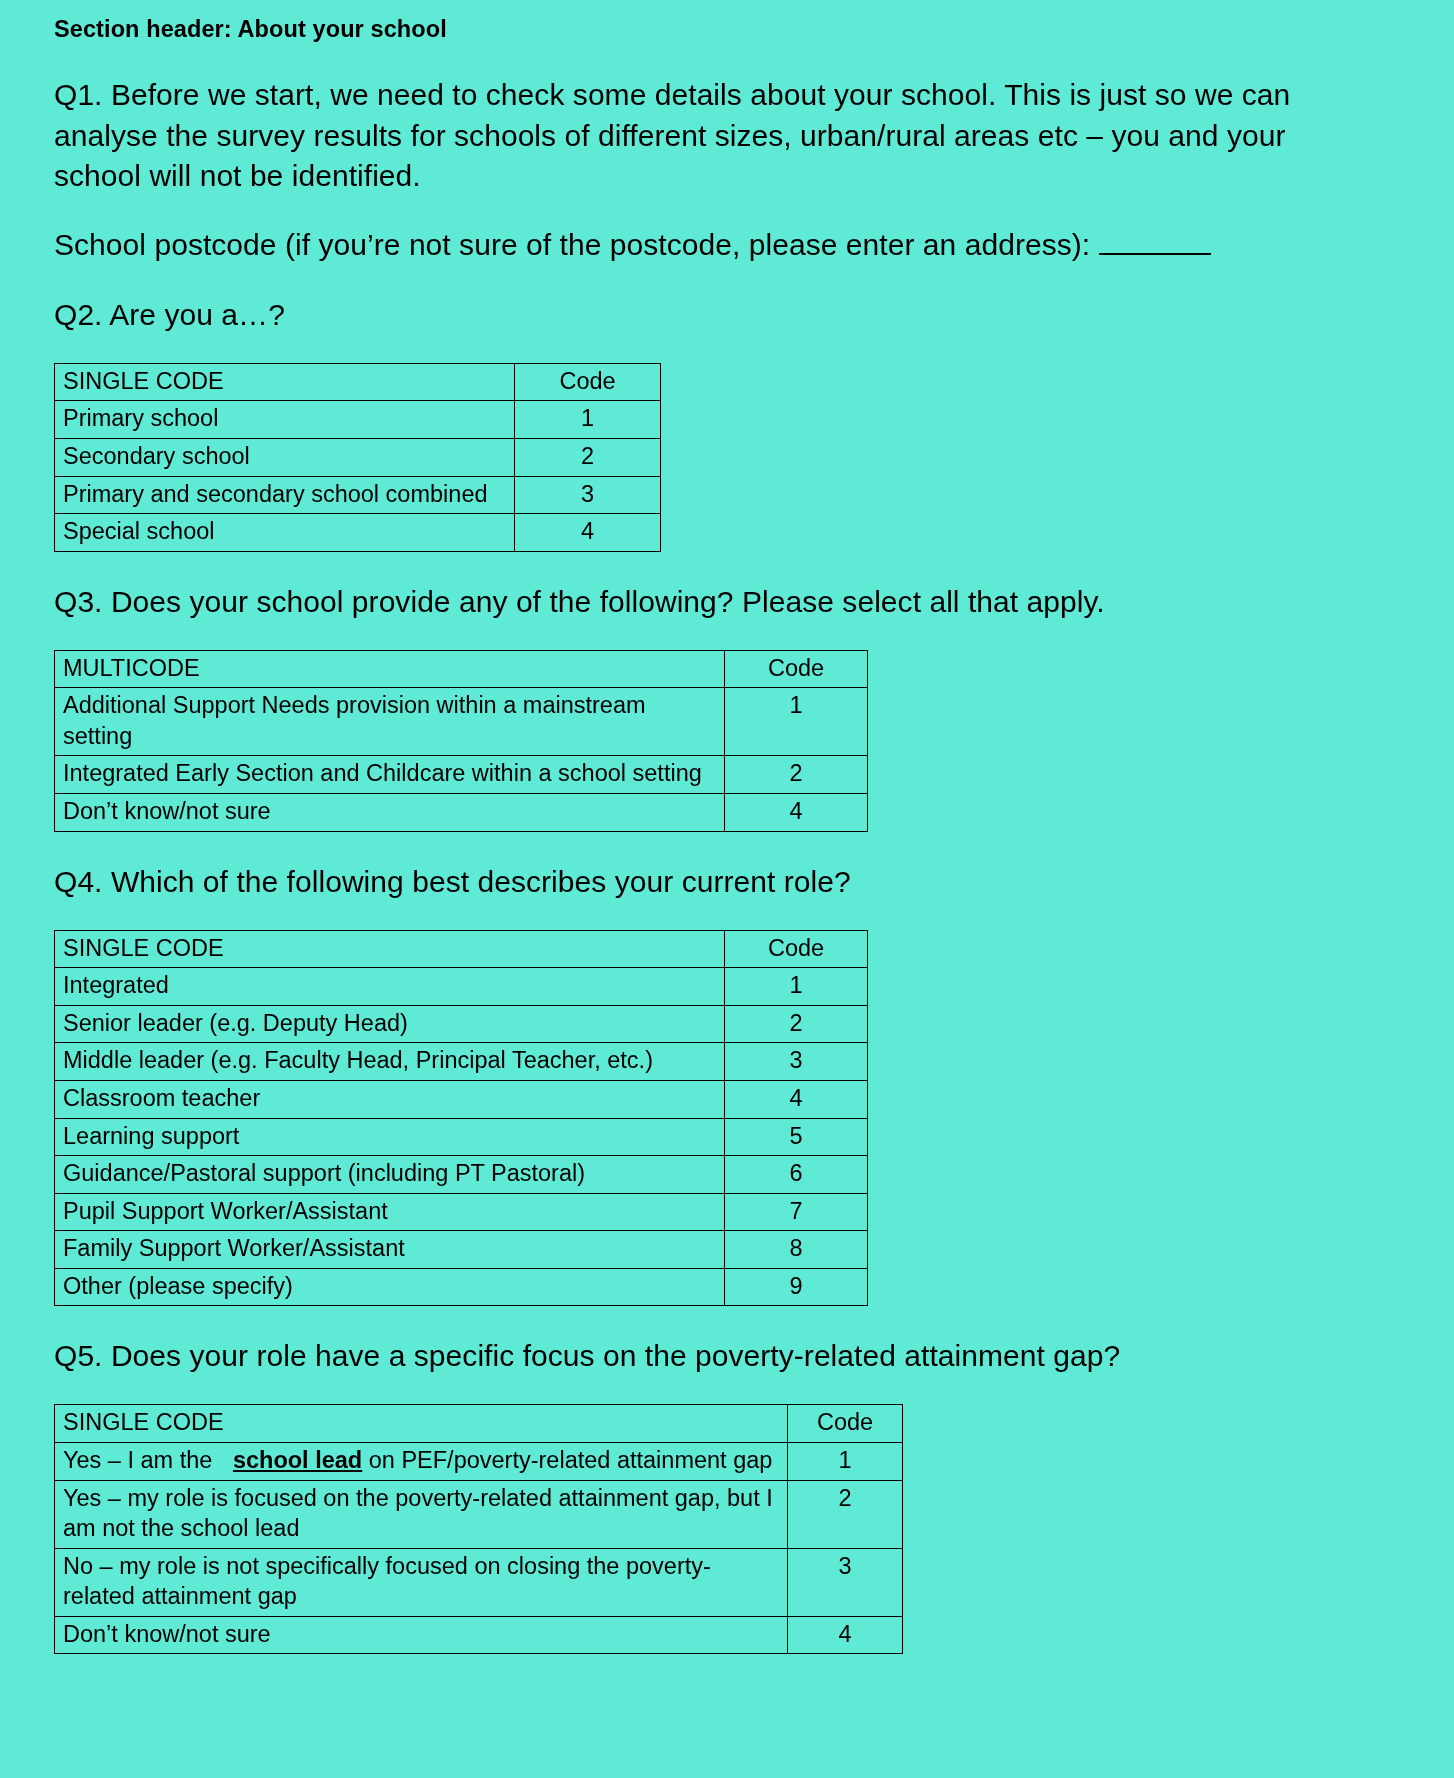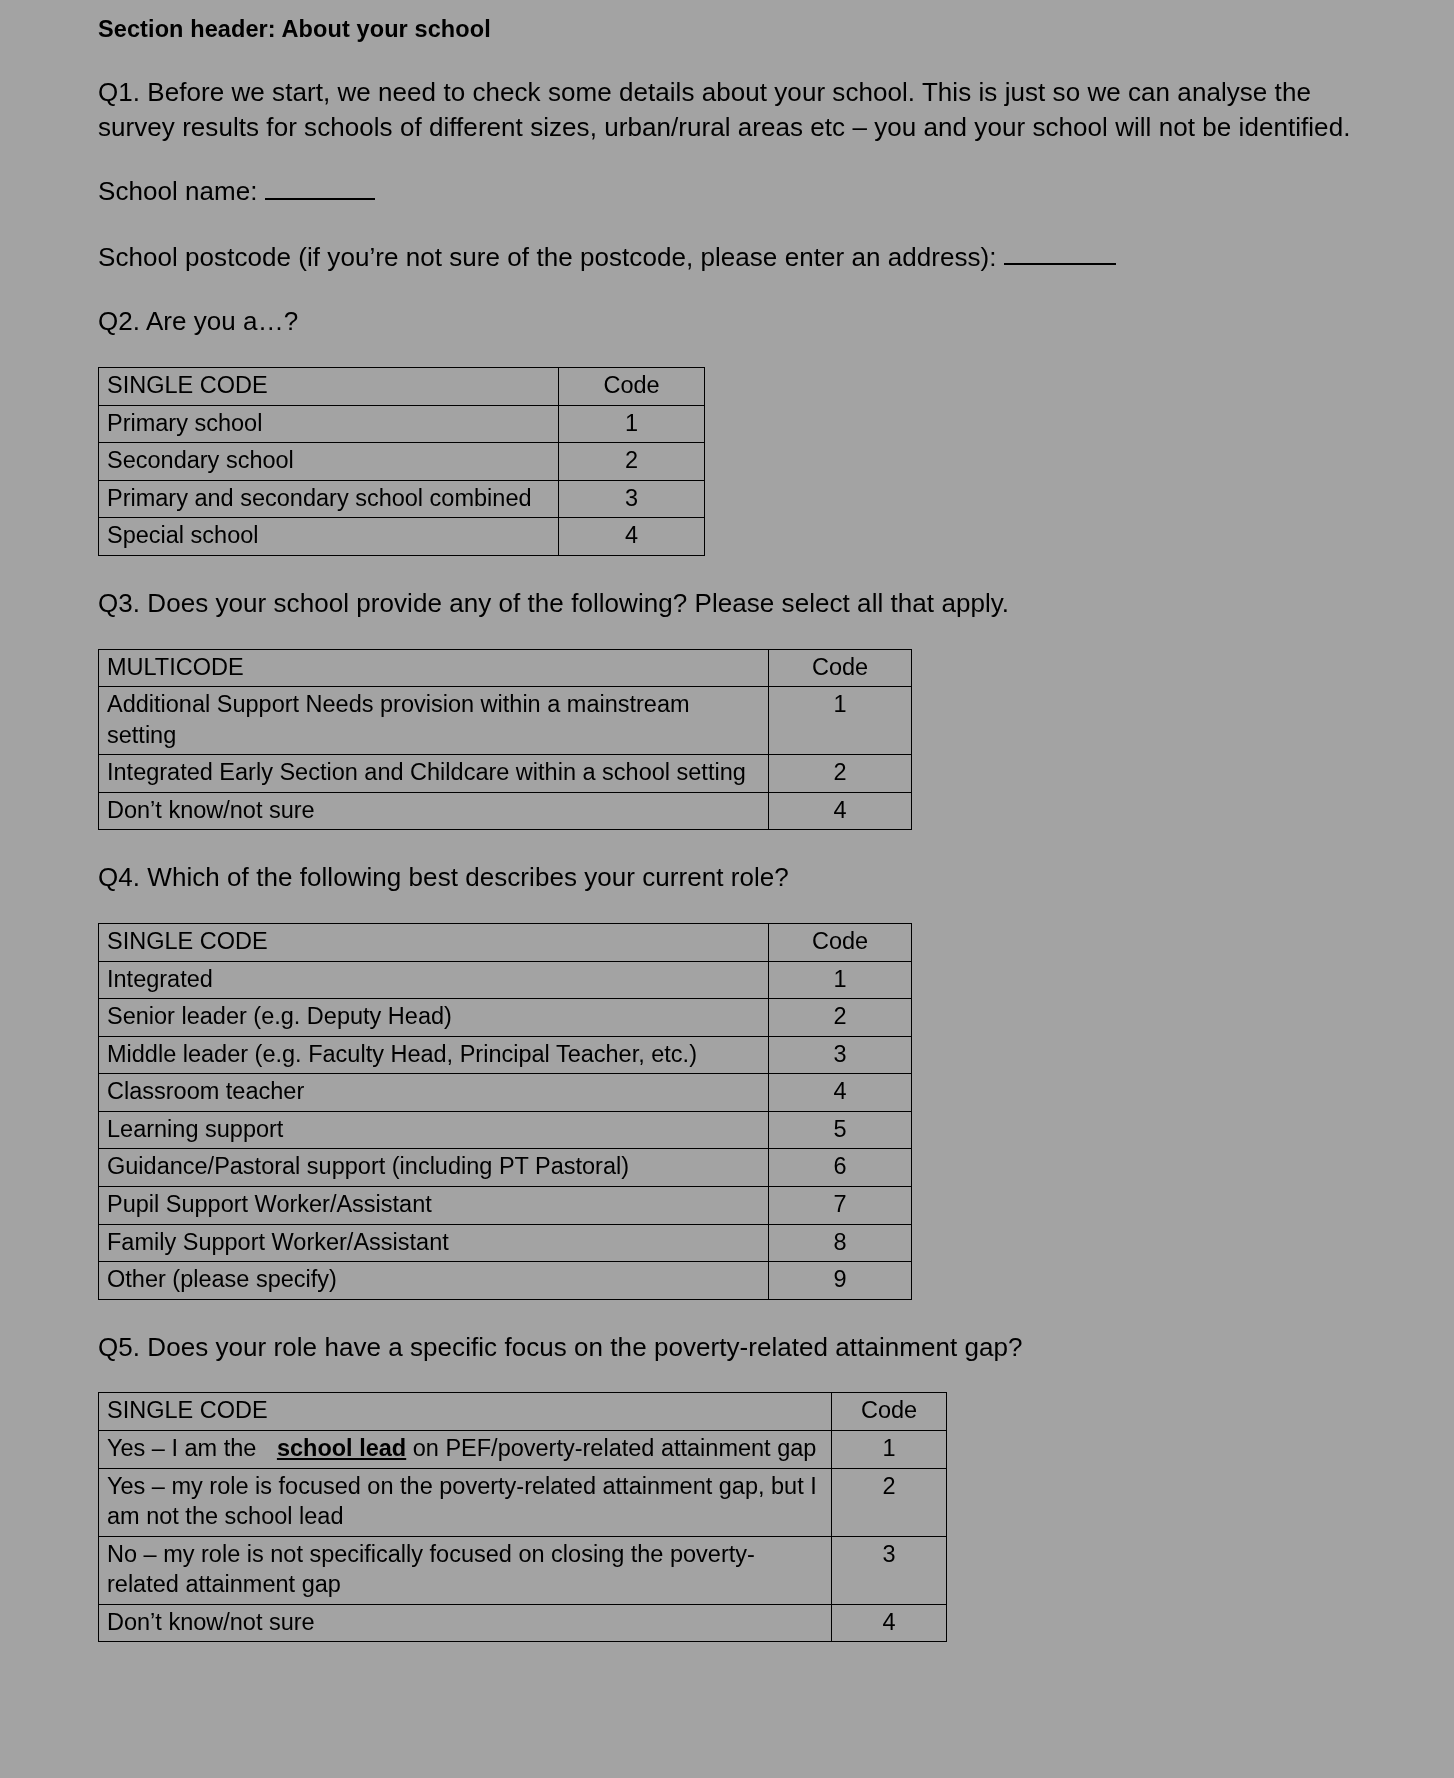--- a/index.html
+++ b/index.html
@@ -12,34 +12,34 @@
     height: 1778px;
     font-family: "Liberation Sans", sans-serif;
     color: #000000;
     -webkit-font-smoothing: antialiased;
   }
   .page {
     position: relative;
     width: 1454px;
     height: 1778px;
     box-sizing: border-box;
-    padding: 14px 98px 0 98px;
-    background: #a3a3a3;
+    padding: 14px 98px 0 54px;
+    background: #5eead4;
   }
 
   .section-header {
     font-size: 23.5px;
     font-weight: bold;
     line-height: 1.34;
     margin: 0 0 30px 0;
     letter-spacing: 0.1px;
   }
 
   .para {
-    font-size: 26px;
+    font-size: 30px;
     line-height: 1.34;
     margin: 0 0 30px 0;
     letter-spacing: 0.05px;
   }
   .para.q {
     margin-bottom: 28px;
   }
 
   .blank {
     display: inline-block;
@@ -95,24 +95,20 @@
 </style>
 </head>
 <body>
 
 <div class="page">
 
   <div class="section-header">Section header: About your school</div>
 
   <div class="para q">Q1. Before we start, we need to check some details about your school. This is just so we can analyse the survey results for schools of different sizes, urban/rural areas etc – you and your school will not be identified.</div>
 
-  <div class="para">
-    <span>School name:</span>
-    <span class="blank blank-short"></span>
-  </div>
 
   <div class="para">
     <span>School postcode (if you’re not sure of the postcode, please enter an address):</span>
     <span class="blank blank-long"></span>
   </div>
 
   <div class="para q">Q2. Are you a…?</div>
 
   <table class="codes t-q2">
     <colgroup>

